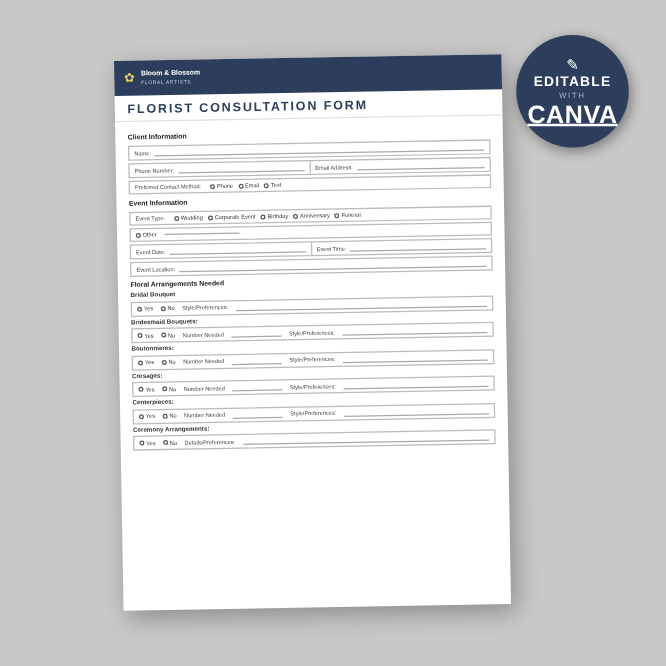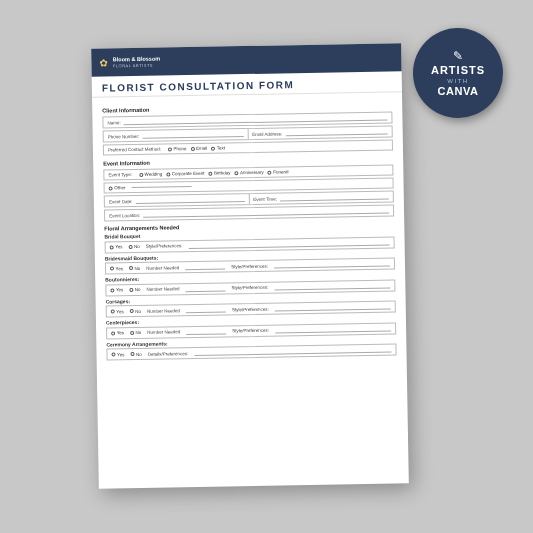--- a/index.html
+++ b/index.html
@@ -240,25 +240,26 @@
     }
 
     .badge-with {
       font-size: 6px;
       letter-spacing: 1.5px;
       color: #aabcd0;
       margin: 2px 0;
     }
 
     .badge-canva {
-      font-size: 11px;
+      font-size: 20px;
       font-weight: bold;
       letter-spacing: 0.5px;
       color: #fff;
       line-height: 1;
+      text-decoration: underline;
     }
 
     .full-border {
       border: 0.5px solid #bbb;
       padding: 2px 4px;
       min-height: 10px;
       margin-bottom: 2px;
       display: flex;
       align-items: center;
     }
@@ -466,18 +467,18 @@
           <div class="arr-line"></div>
         </div>
 
       </div>
 
     </div>
   </div>
 
   <div class="editable-badge">
     <span class="badge-edit-icon">✎</span>
-    <span class="badge-editable">ARTISTS</span>
+    <span class="badge-editable">EDITABLE</span>
     <span class="badge-with">WITH</span>
     <span class="badge-canva">CANVA</span>
   </div>
 
 </div>
 
 </body></html>

